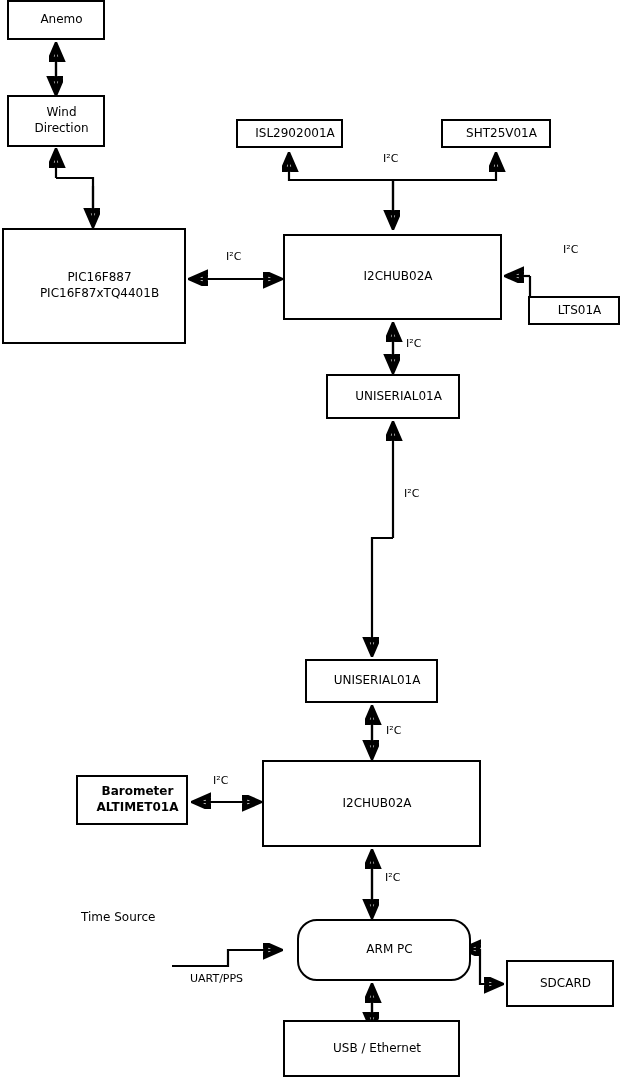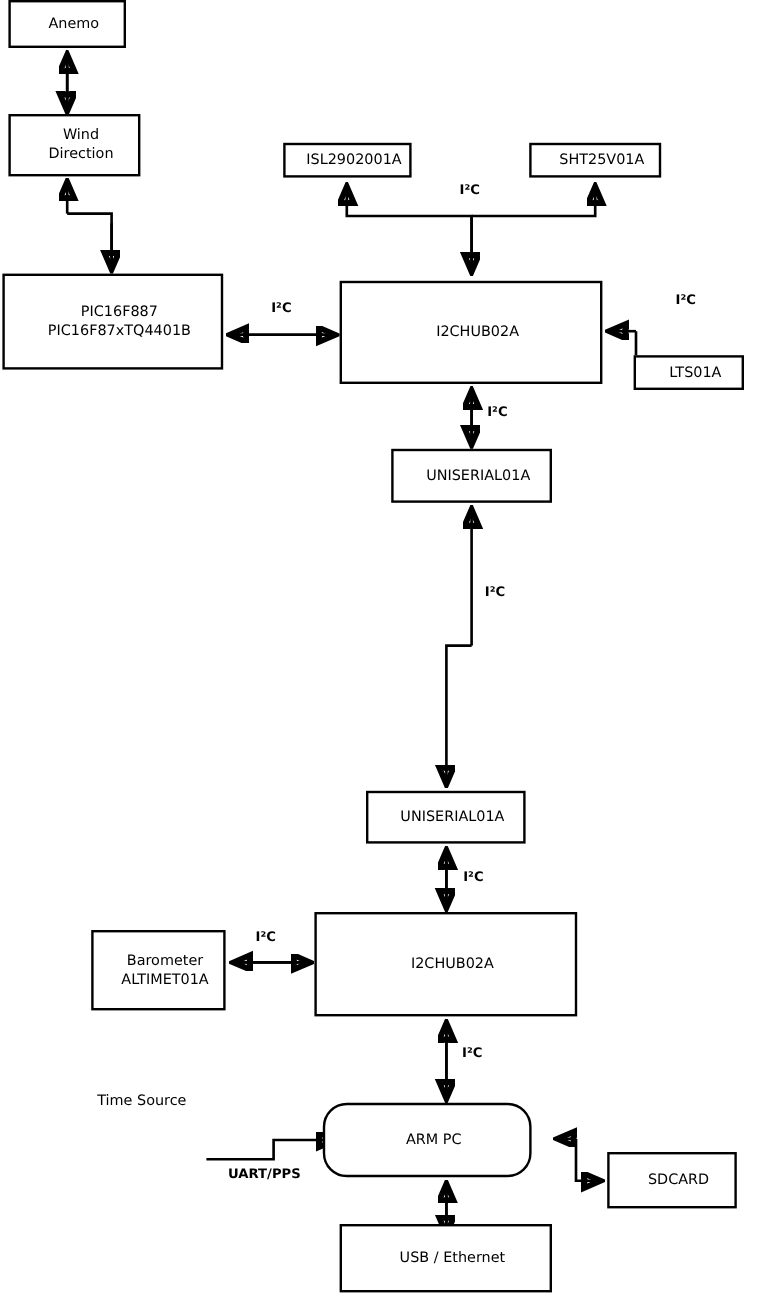--- a/index.html
+++ b/index.html
@@ -31,21 +31,20 @@
     white-space: pre-line;
     padding-left: 11px;
   }
   .edge-label {
     position: absolute;
     font-size: 11px;
     color: #000000;
     z-index: 4;
     white-space: nowrap;
     background: transparent;
-    font-weight: bold;
   }
   .free-label {
     position: absolute;
     font-size: 12px;
     color: #000000;
     z-index: 4;
     white-space: nowrap;
   }
   svg.wires {
     position: absolute;
@@ -136,45 +135,45 @@
     </g>
 
     <g>
       <line x1="372" y1="1026" x2="372" y2="987" marker-end="url(#ar)"></line>
       <line x1="372" y1="991" x2="372" y2="1028" marker-end="url(#ar)"></line>
     </g>
   </svg>
 
   <div class="node" style="left:7px; top:0px; width:98px; height:40px;">Anemo</div>
 
-  <div class="node" style="left:7px; top:95px; width:110px; height:52px;">Wind
+  <div class="node" style="left:7px; top:95px; width:98px; height:52px;">Wind
 Direction</div>
 
-  <div class="node" style="left:2px; top:228px; width:184px; height:80px;">PIC16F887
+  <div class="node" style="left:2px; top:228px; width:184px; height:116px;">PIC16F887
 PIC16F87xTQ4401B</div>
 
   <div class="node" style="left:236px; top:119px; width:107px; height:29px;">ISL2902001A</div>
 
   <div class="node" style="left:441px; top:119px; width:110px; height:29px;">SHT25V01A</div>
 
   <div class="node" style="left:283px; top:234px; width:219px; height:86px;">I2CHUB02A</div>
 
   <div class="node" style="left:528px; top:296px; width:92px; height:29px;">LTS01A</div>
 
   <div class="node" style="left:326px; top:374px; width:134px; height:45px;">UNISERIAL01A</div>
 
   <div class="node" style="left:305px; top:659px; width:133px; height:44px;">UNISERIAL01A</div>
 
-  <div class="node" style="left:76px; top:775px; width:112px; height:67px;">Barometer
+  <div class="node" style="left:76px; top:775px; width:112px; height:50px;font-weight:bold;">Barometer
 ALTIMET01A</div>
 
   <div class="node" style="left:262px; top:760px; width:219px; height:87px;">I2CHUB02A</div>
 
 
-  <div class="node" style="left:269px; top:919px; width:174px; height:62px;border-radius:20px;">ARM PC</div>
+  <div class="node" style="left:297px; top:919px; width:174px; height:62px;border-radius:20px;">ARM PC</div>
 
   <div class="node" style="left:506px; top:960px; width:108px; height:47px;">SDCARD</div>
 
   <div class="node" style="left:283px; top:1020px; width:177px; height:57px;">USB / Ethernet</div>
 
   <div class="free-label" style="left:81px; top:910px;">Time Source</div>
 
   <div class="edge-label" style="left:226px; top:250px;">I²C</div>
 
   <div class="edge-label" style="left:383px; top:152px;">I²C</div>

